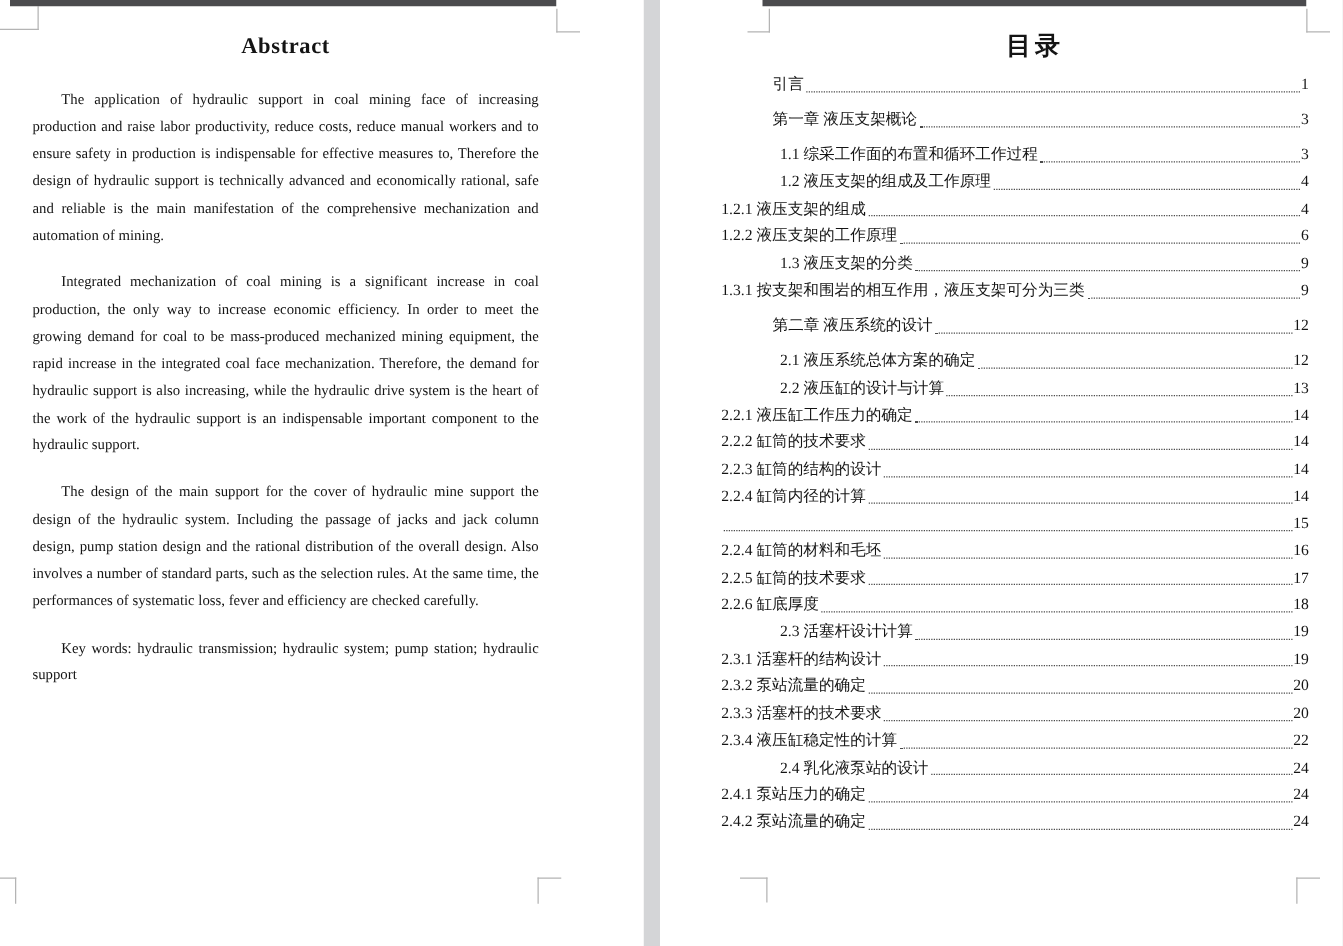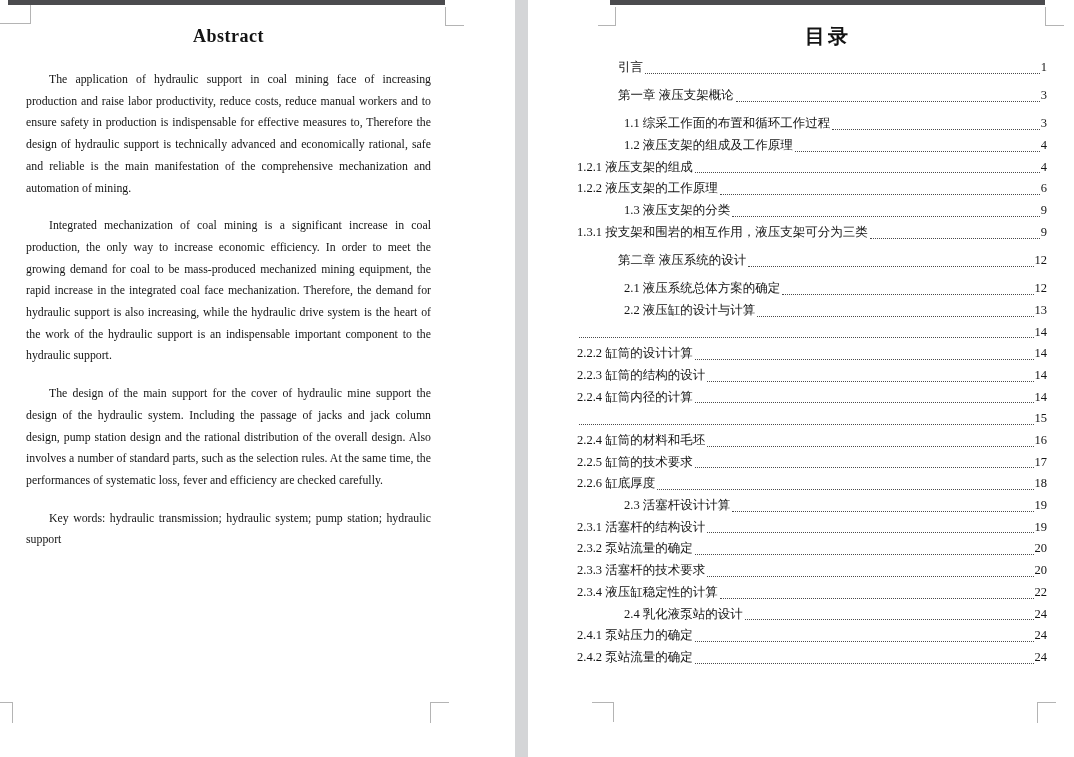--- a/index.html
+++ b/index.html
@@ -141,25 +141,26 @@
         <span class="toc-label">2.1 液压系统总体方案的确定</span>
         <span class="toc-dots"></span>
         <span class="toc-num">12</span>
       </div>
       <div class="toc-row level-1">
         <span class="toc-label">2.2 液压缸的设计与计算</span>
         <span class="toc-dots"></span>
         <span class="toc-num">13</span>
       </div>
       <div class="toc-row level-2">
-        <span class="toc-dots"></span>
-        <span class="toc-num">14</span>
-      </div>
-      <div class="toc-row level-2">
-        <span class="toc-label">2.2.2 缸筒的设计计算</span>
+        <span class="toc-label">2.2.1 液压缸工作压力的确定</span>
+        <span class="toc-dots"></span>
+        <span class="toc-num">14</span>
+      </div>
+      <div class="toc-row level-2">
+        <span class="toc-label">2.2.2 缸筒的技术要求</span>
         <span class="toc-dots"></span>
         <span class="toc-num">14</span>
       </div>
       <div class="toc-row level-2">
         <span class="toc-label">2.2.3 缸筒的结构的设计</span>
         <span class="toc-dots"></span>
         <span class="toc-num">14</span>
       </div>
       <div class="toc-row level-2">
         <span class="toc-label">2.2.4 缸筒内径的计算</span>

